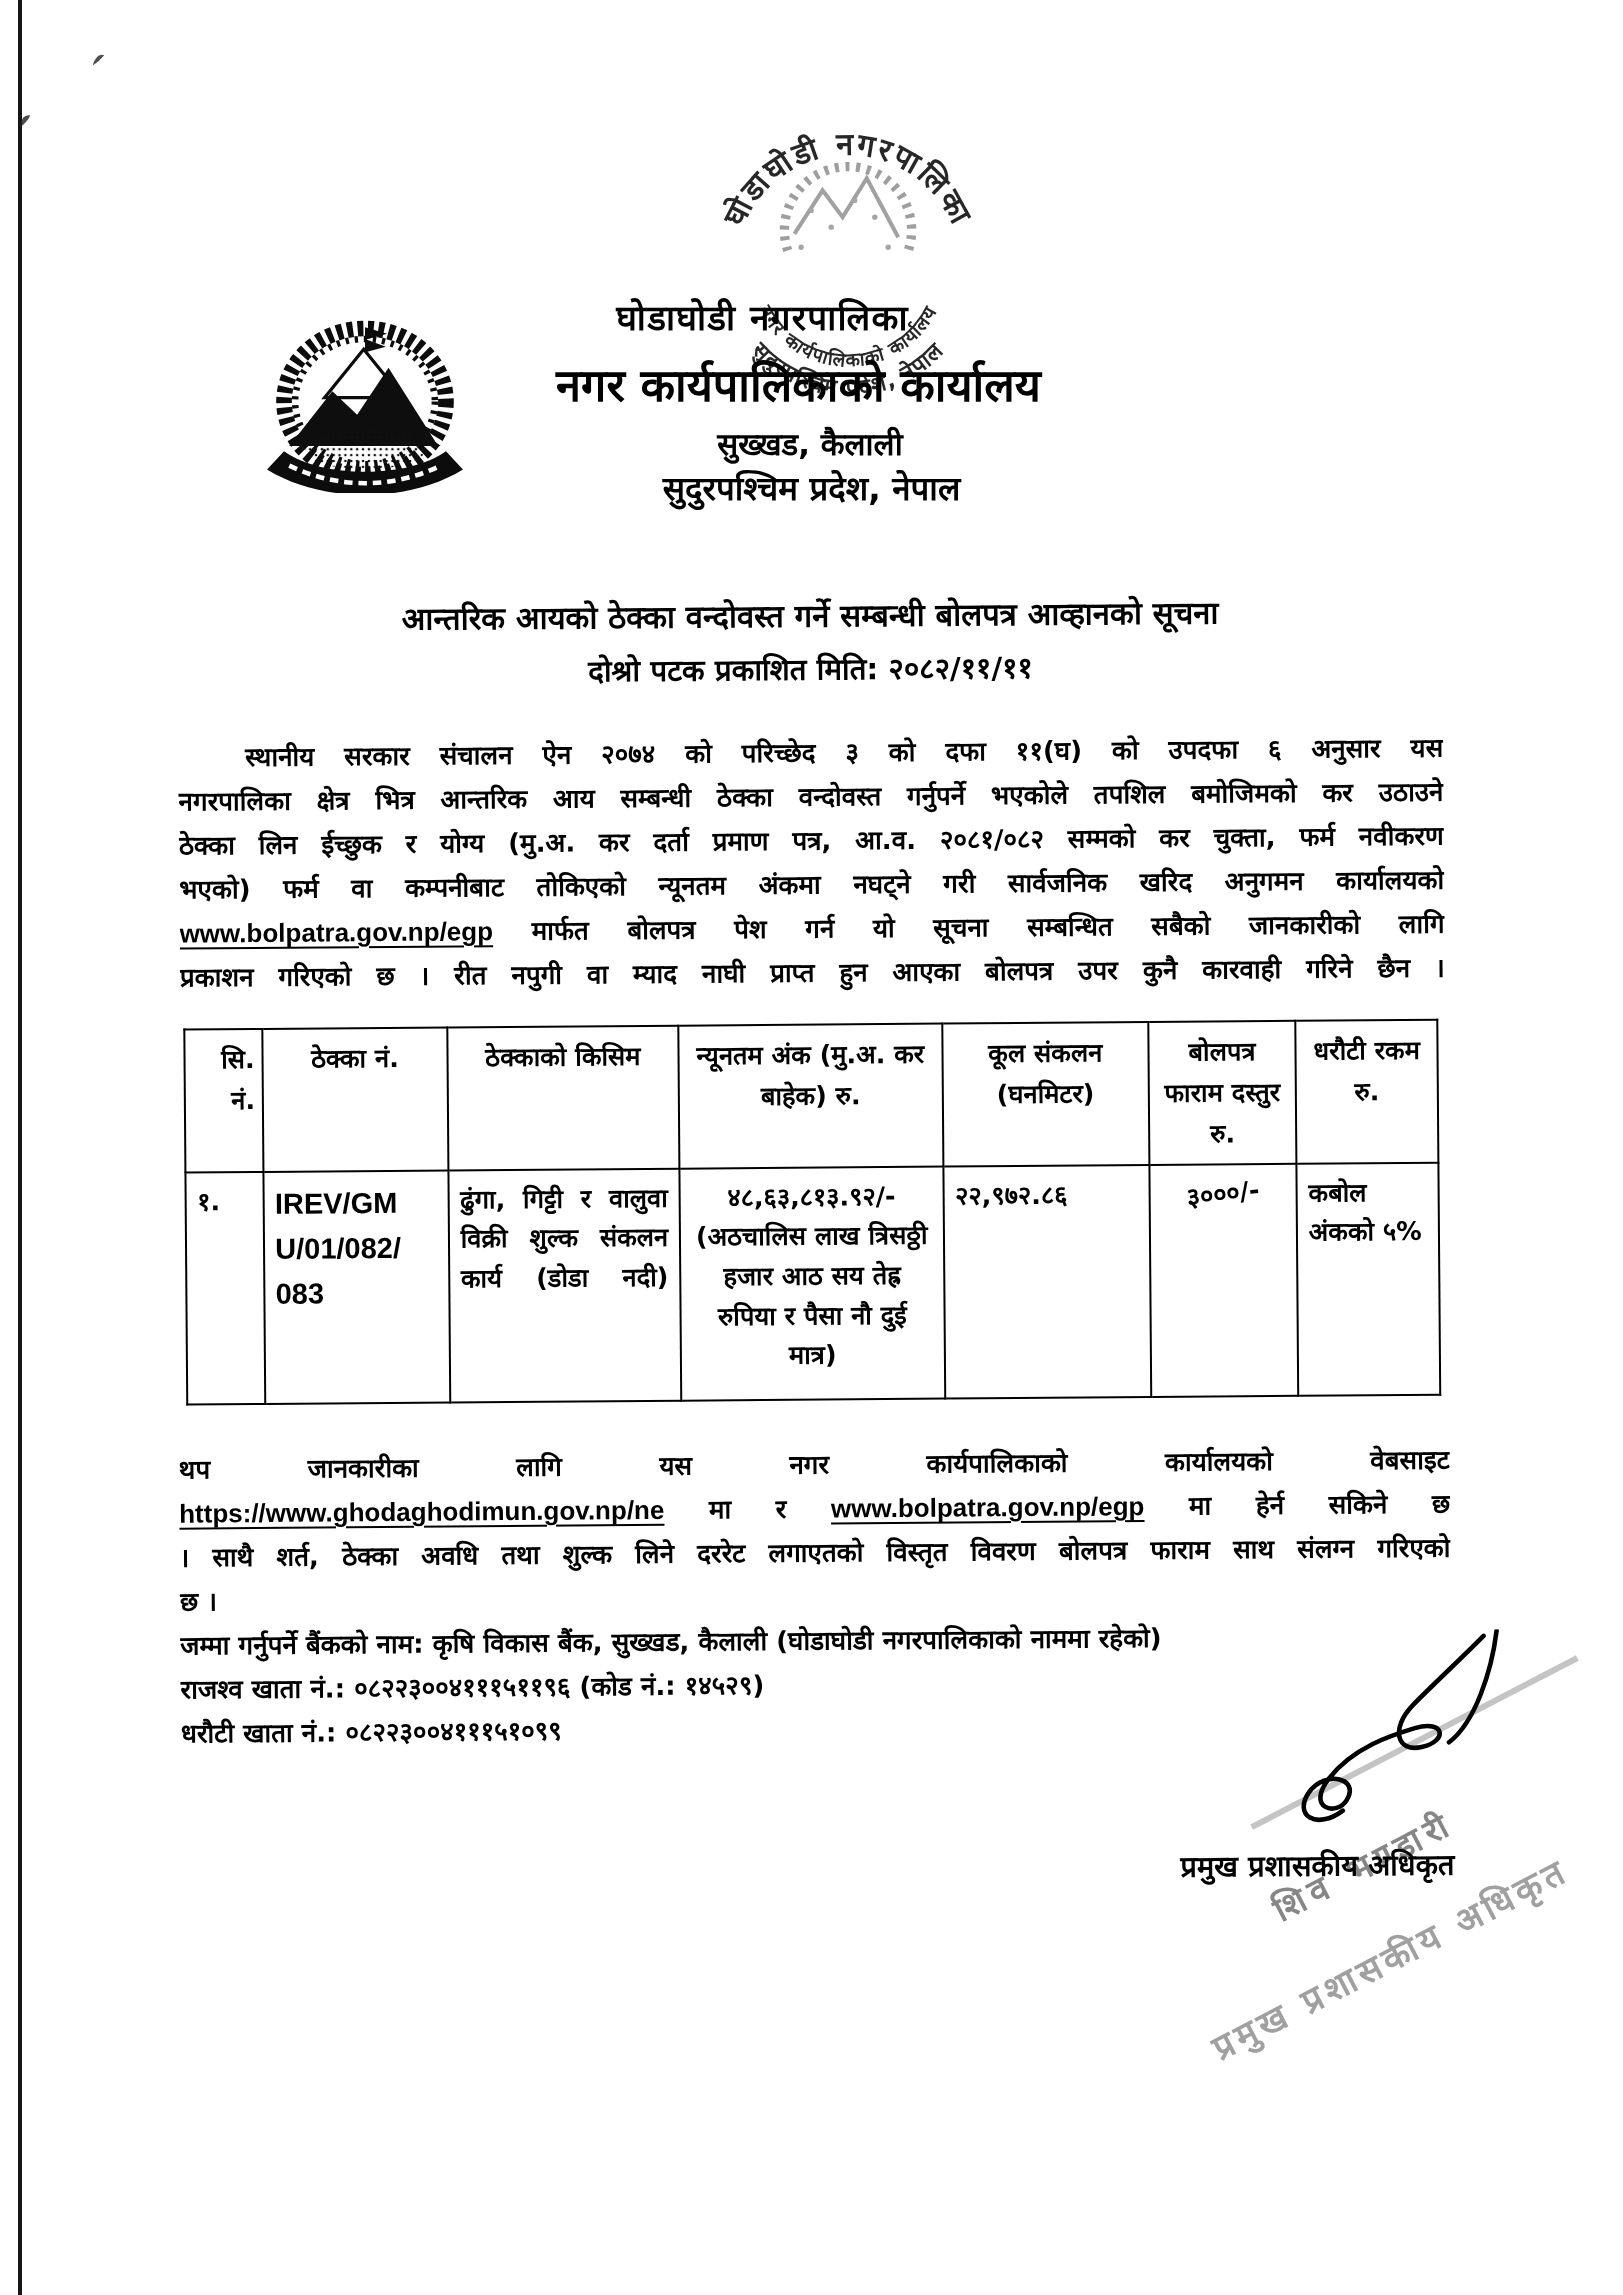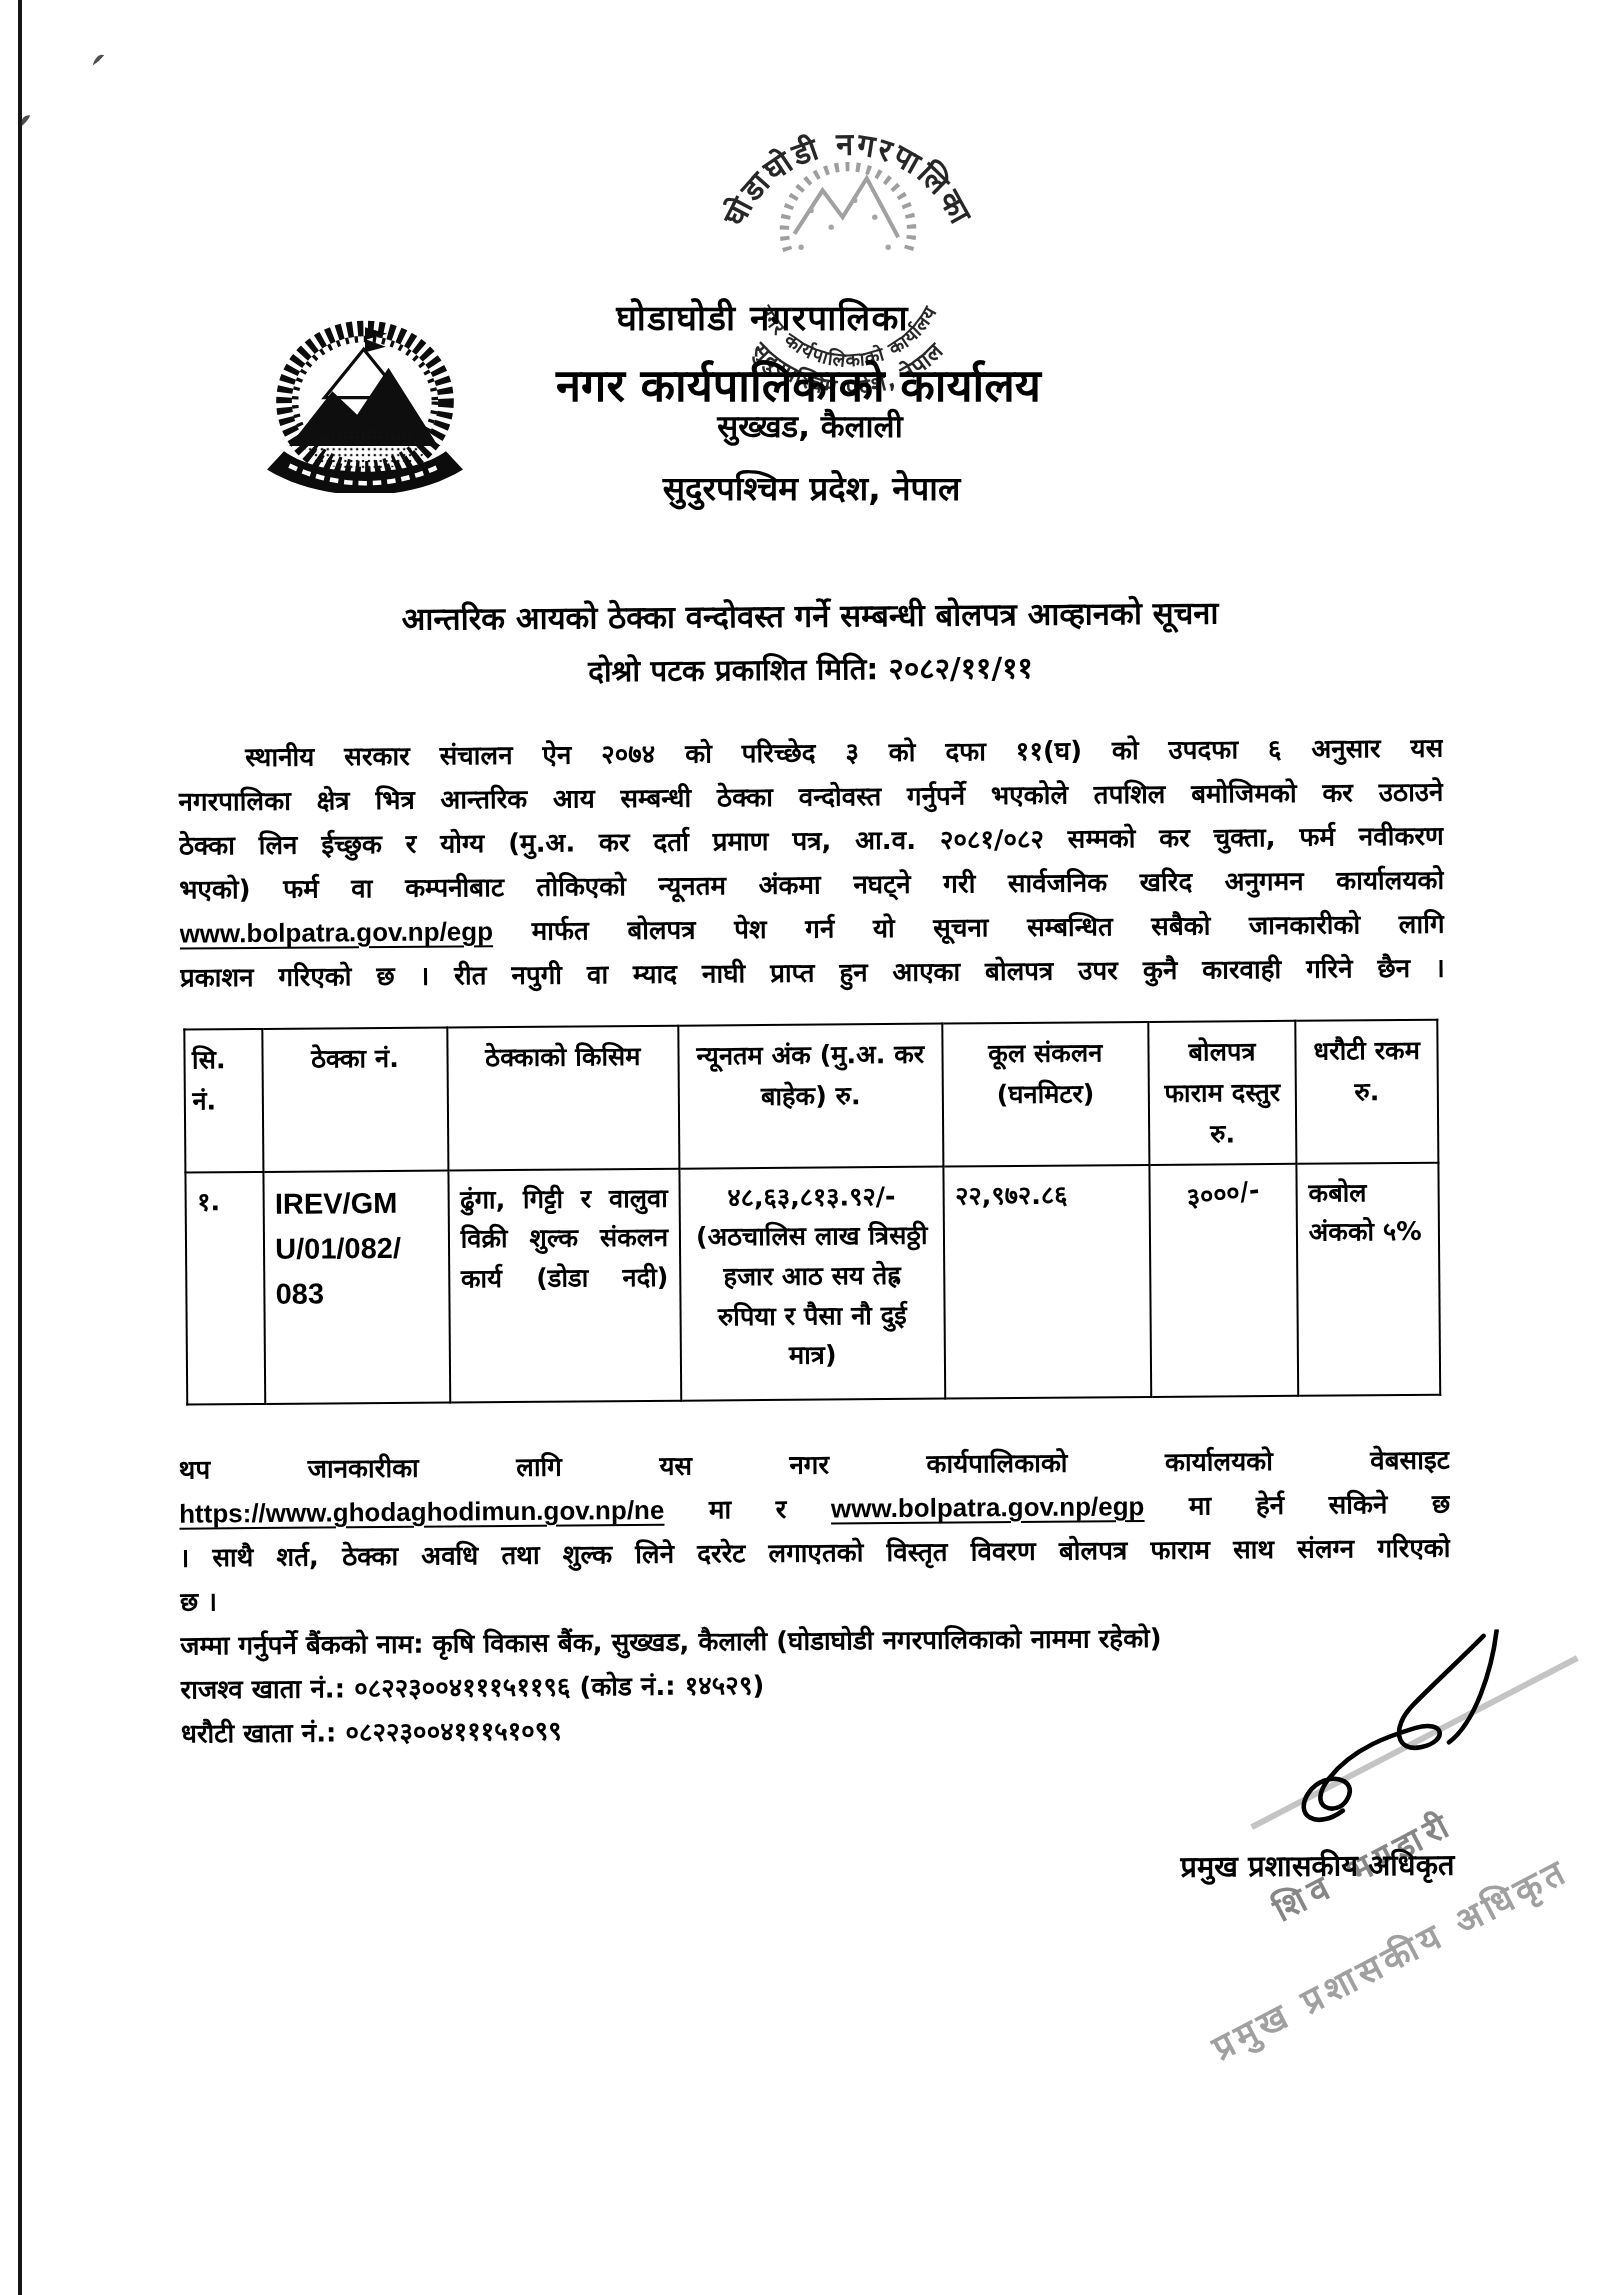--- a/index.html
+++ b/index.html
@@ -11,37 +11,37 @@
     font-family:"DejaVu Sans",sans-serif;
     color:#000;
   }
   .abs{position:absolute;}
   
   .scanline{left:18.3px;top:0;width:3.9px;height:2295px;background:#161616;}
   .mark{opacity:.8;}
   
   .h-muni{top:293px;left:0;width:1525px;text-align:center;font-size:35px;font-weight:700;letter-spacing:1.3px;z-index:3;}
   .h-office{top:353px;left:0;width:1597px;text-align:center;font-size:45px;font-weight:700;z-index:3;}
-  .h-addr1{top:404px;left:0;width:1620px;text-align:center;font-size:31px;font-weight:700;z-index:3;}
+  .h-addr1{top:422px;left:0;width:1620px;text-align:center;font-size:31px;font-weight:700;z-index:3;}
   .h-addr2{top:465px;left:0;width:1623px;text-align:center;font-size:33px;font-weight:700;z-index:3;}
   .seal{left:694px;top:110px;width:308px;height:308px;opacity:.88;z-index:2;}
   .logo{left:267px;top:318px;width:196px;height:175px;z-index:2;}
   
   .tilt{left:0;top:0;width:1623px;height:2295px;transform:rotate(-0.45deg);transform-origin:131px 1244px;}
   .t1{top:599px;left:0;width:1630px;text-align:center;font-size:31px;font-weight:700;white-space:nowrap;}
   .t2{top:653px;left:0;width:1630px;text-align:center;font-size:29.5px;font-weight:700;white-space:nowrap;}
   .para{left:182px;top:736px;width:1265px;font-size:26px;font-weight:700;}
   .jl{text-align:justify;text-align-last:justify;height:44px;line-height:44px;overflow:hidden;}
   .indent{text-indent:67px;}
   .url{font-family:"Liberation Sans",sans-serif;font-weight:700;text-decoration:underline;text-decoration-thickness:2px;text-underline-offset:5.2px;}
   
   table.tnd{left:185px;top:1029px;width:1255px;position:absolute;border-collapse:collapse;table-layout:fixed;font-size:25.5px;font-weight:700;}
   .tnd th,.tnd td{border:2px solid #000;vertical-align:top;padding:9.2px 10.5px;}
   .tnd th{font-weight:700;text-align:center;line-height:1.6;height:113px;}
-  .tnd th:first-child{text-align:left;padding:9.2px 6.5px;border-radius:31px;}
+  .tnd th:first-child{text-align:right;padding:9.2px 6.5px;border-radius:31px;}
   .tnd td{height:212px;line-height:1.55;}
   .td-sn{text-align:left;padding-left:22px;}
   .td-contract{font-family:"Liberation Sans",sans-serif;font-size:29px;font-weight:700;line-height:2.05;}
   .td-kind{text-align:justify;text-align-last:justify;line-height:1.95;}
   .td-amt{text-align:center;line-height:1.45;}
   .td-fee{text-align:center;}
   .td-fee span{display:inline-block;transform:rotate(-6deg);}
   .td-dep{line-height:1.6;padding-left:19.6px;}
   
   .foot{left:177px;top:1448px;width:1271px;font-size:26px;font-weight:700;}

